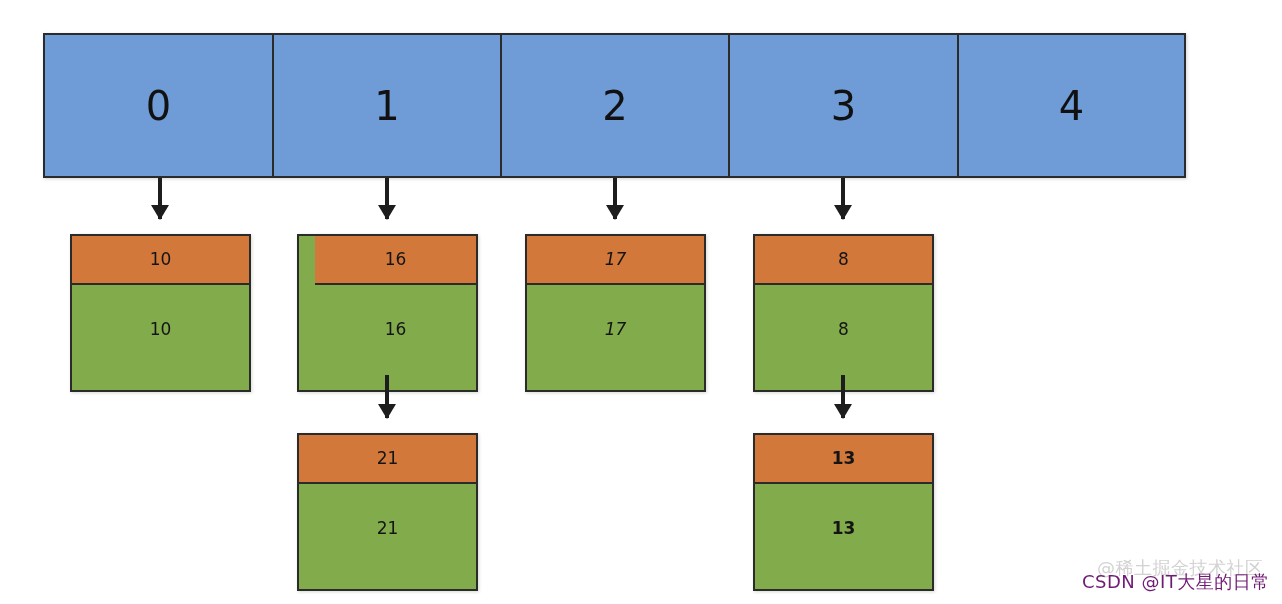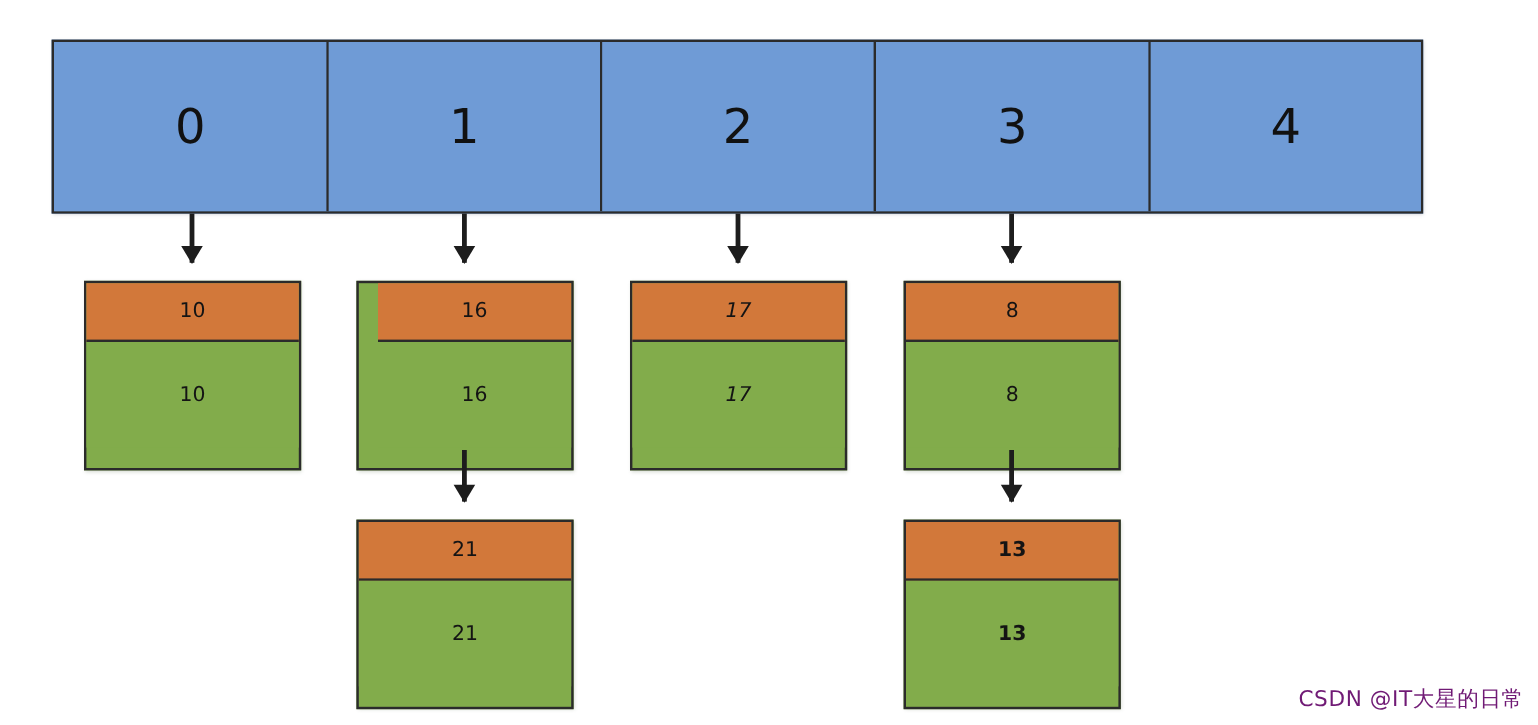--- a/index.html
+++ b/index.html
@@ -201,15 +201,16 @@
 
   <div class="node" style="left:753px; top:433px;font-weight:bold;">
     <div class="node-key">
       <span>13</span>
     </div>
     <div class="node-value">
       <span>13</span>
     </div>
   </div>
 
+  <div class="watermark watermark-upper">@稀土掘金技术社区</div>
   <div class="watermark watermark-lower">CSDN @IT大星的日常</div>
 
 </div>
 
 </body></html>

